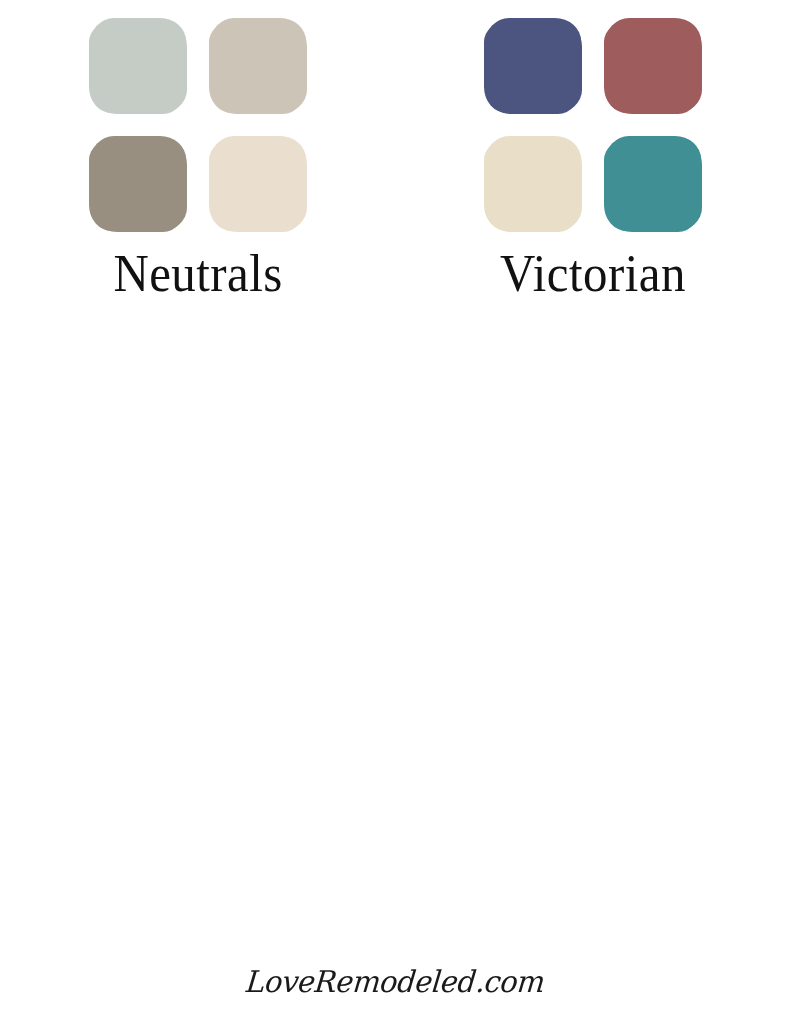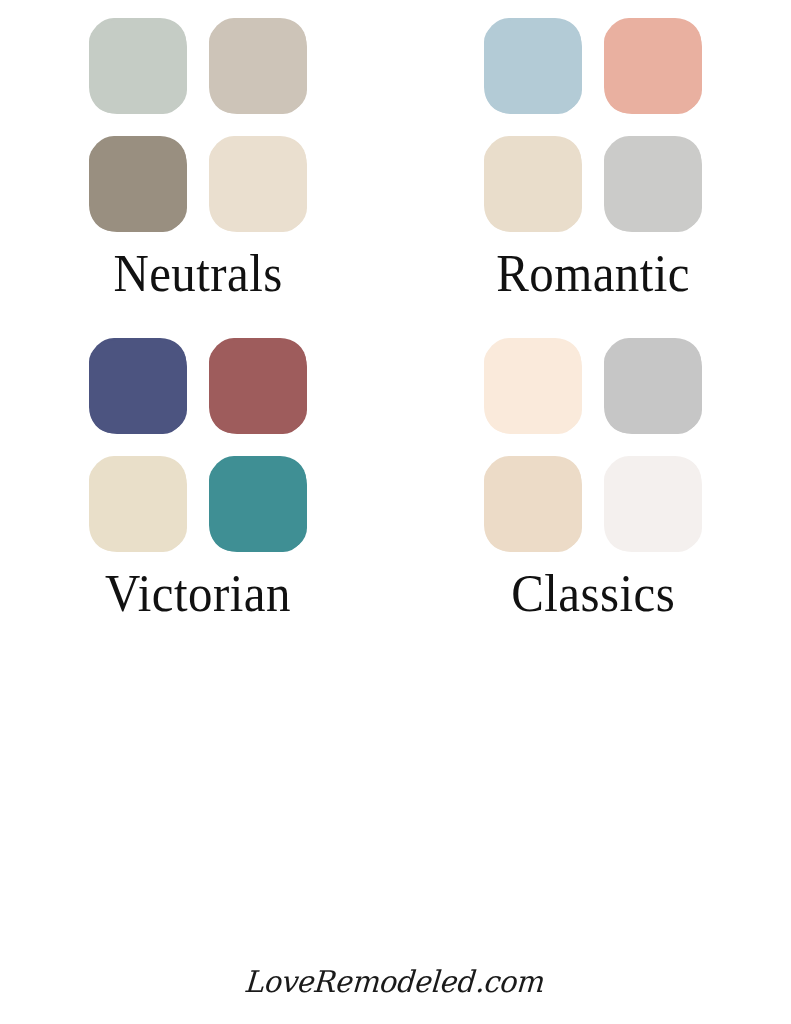--- a/index.html
+++ b/index.html
@@ -110,50 +110,32 @@
       <div class="swatch-grid">
         <div class="swatch" title="#c5ccc5" style="background:#c5ccc5;"></div>
         <div class="swatch" title="#cdc4b8" style="background:#cdc4b8;"></div>
         <div class="swatch" title="#998f80" style="background:#998f80;"></div>
         <div class="swatch" title="#eadfcf" style="background:#eadfcf;"></div>
       </div>
       <div class="palette-label">Neutrals</div>
     </div>
 
 
-    <div class="palette-card">
-      <div class="swatch-grid">
-        <div class="swatch" title="#b3cbd6" style="background:#b3cbd6;"></div>
-        <div class="swatch" title="#e9b0a0" style="background:#e9b0a0;"></div>
-        <div class="swatch" title="#e9ddcb" style="background:#e9ddcb;"></div>
-        <div class="swatch" title="#cbcbc9" style="background:#cbcbc9;"></div>
-      </div>
-      <div class="palette-label">Romantic</div>
-    </div>
 
 
     <div class="palette-card">
       <div class="swatch-grid">
         <div class="swatch" title="#4c5480" style="background:#4c5480;"></div>
         <div class="swatch" title="#9e5c5c" style="background:#9e5c5c;"></div>
         <div class="swatch" title="#e9dfc9" style="background:#e9dfc9;"></div>
         <div class="swatch" title="#3f8f94" style="background:#3f8f94;"></div>
       </div>
       <div class="palette-label">Victorian</div>
     </div>
 
-    <div class="palette-card">
-      <div class="swatch-grid">
-        <div class="swatch" title="#faeadb" style="background:#faeadb;"></div>
-        <div class="swatch" title="#c6c6c6" style="background:#c6c6c6;"></div>
-        <div class="swatch" title="#ecdbc7" style="background:#ecdbc7;"></div>
-        <div class="swatch" title="#f4f0ee" style="background:#f4f0ee;"></div>
-      </div>
-      <div class="palette-label">Classics</div>
-    </div>
 
   </div>
 
   <div class="footer">
     <div class="footer-mark">LoveRemodeled.com</div>
   </div>
 
 </div>
 
 </body></html>

